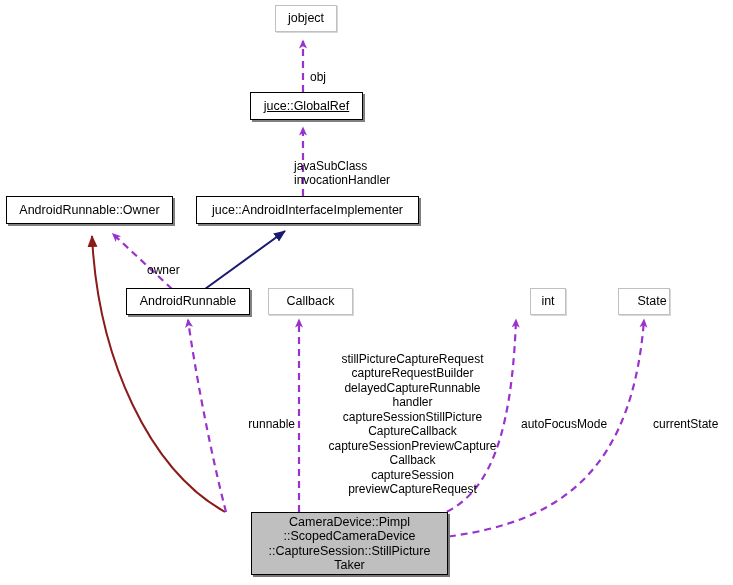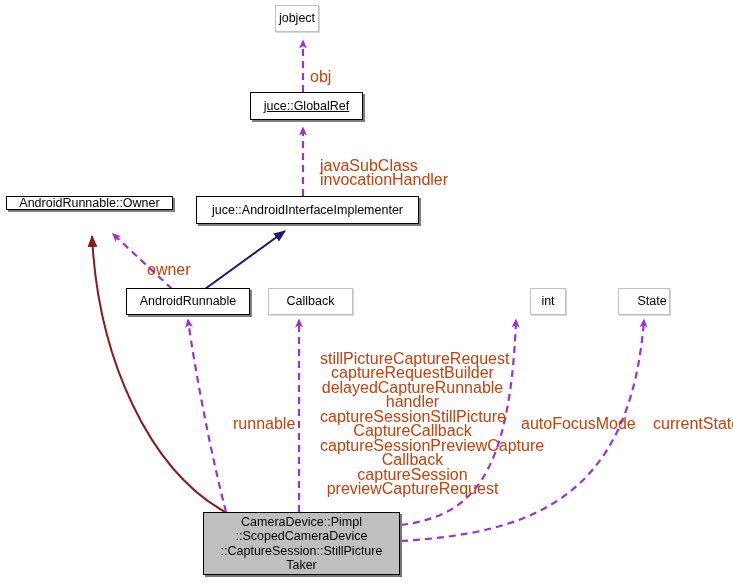--- a/index.html
+++ b/index.html
@@ -42,26 +42,27 @@
   
   .node.light {
     border: 1px solid #c0c0c0;
     box-shadow: 1px 1px 0 0 #d8d8d8;
   }
   
   .node.focus {
     border: 1.6px solid #000000;
     background: #bfbfbf;
     box-shadow: 2px 2px 0 0 #777777;
+    margin-left: 48px;
   }
   .edge-label {
     position: absolute;
-    font-size: 16px;
+    font-size: 12px;
     line-height: 14.5px;
-    color: #c2410c;
+    color: #000000;
     white-space: pre-line;
     text-align: center;
     z-index: 4;
   }
   .edge-label.left-al { text-align: left; }
 </style>
 </head>
 <body>
 
 <svg id="diagram" xmlns="http://www.w3.org/2000/svg" viewBox="0 0 733 585">
@@ -89,29 +90,29 @@
 
   <path d="M226,512 C210,450 195,370 188,320" stroke="#9a32cd" stroke-width="2.2" fill="none" stroke-dasharray="7,5" marker-end="url(#arrow-usage)"></path>
 
   <path d="M299,512 L299,320" stroke="#9a32cd" stroke-width="2.2" fill="none" stroke-dasharray="7,5" marker-end="url(#arrow-usage)"></path>
 
   <path d="M401,525 C470,516 510,480 516,320" stroke="#9a32cd" stroke-width="2.2" fill="none" stroke-dasharray="7,5" marker-end="url(#arrow-usage)"></path>
 
   <path d="M401,541 C530,533 630,500 644,320" stroke="#9a32cd" stroke-width="2.2" fill="none" stroke-dasharray="7,5" marker-end="url(#arrow-usage)"></path>
 </svg>
 
-<div class="node light" style="left:275px; top:5px; width:44px; height:27px;">
+<div class="node light" style="left:275px; top:5px; width:62px; height:27px;">
   <span>jobject</span>
 </div>
 
 <div class="node strong" style="left:250px; top:92px; width:113px; height:28px;text-decoration:underline;">
   <span>juce::GlobalRef</span>
 </div>
 
-<div class="node strong" style="left:6px; top:196px; width:167px; height:14px;">
+<div class="node strong" style="left:6px; top:196px; width:167px; height:28px;">
   <span>AndroidRunnable::Owner</span>
 </div>
 
 <div class="node strong" style="left:196px; top:196px; width:223px; height:28px;">
   <span>juce::AndroidInterfaceImplementer</span>
 </div>
 
 <div class="node strong" style="left:126px; top:288px; width:124px; height:27px;">
   <span>AndroidRunnable</span>
 </div>
@@ -132,30 +133,30 @@
   <span>CameraDevice::Pimpl
 ::ScopedCameraDevice
 ::CaptureSession::StillPicture
 Taker</span>
 </div>
 
 <div class="edge-label left-al" style="left:310px; top:55px;">
   <span>obj</span>
 </div>
 
-<div class="edge-label" style="left:320px; top:144px; width:220px; text-align:left;">
+<div class="edge-label" style="left:294px; top:144px; width:220px; text-align:left;">
   <span>javaSubClass
 invocationHandler</span>
 </div>
 
 <div class="edge-label left-al" style="left:147px; top:248px;text-align:center;">
   <span>owner</span>
 </div>
 
-<div class="edge-label" style="left:233px; top:402px; width:62px; text-align:center;">
+<div class="edge-label" style="left:233px; top:402px; width:62px; text-align:right;">
   <span>runnable</span>
 </div>
 
 <div class="edge-label" style="left:320px; top:337px; width:185px; text-align:center;">
   <span>stillPictureCaptureRequest
 captureRequestBuilder
 delayedCaptureRunnable
 handler
 captureSessionStillPicture
 CaptureCallback

